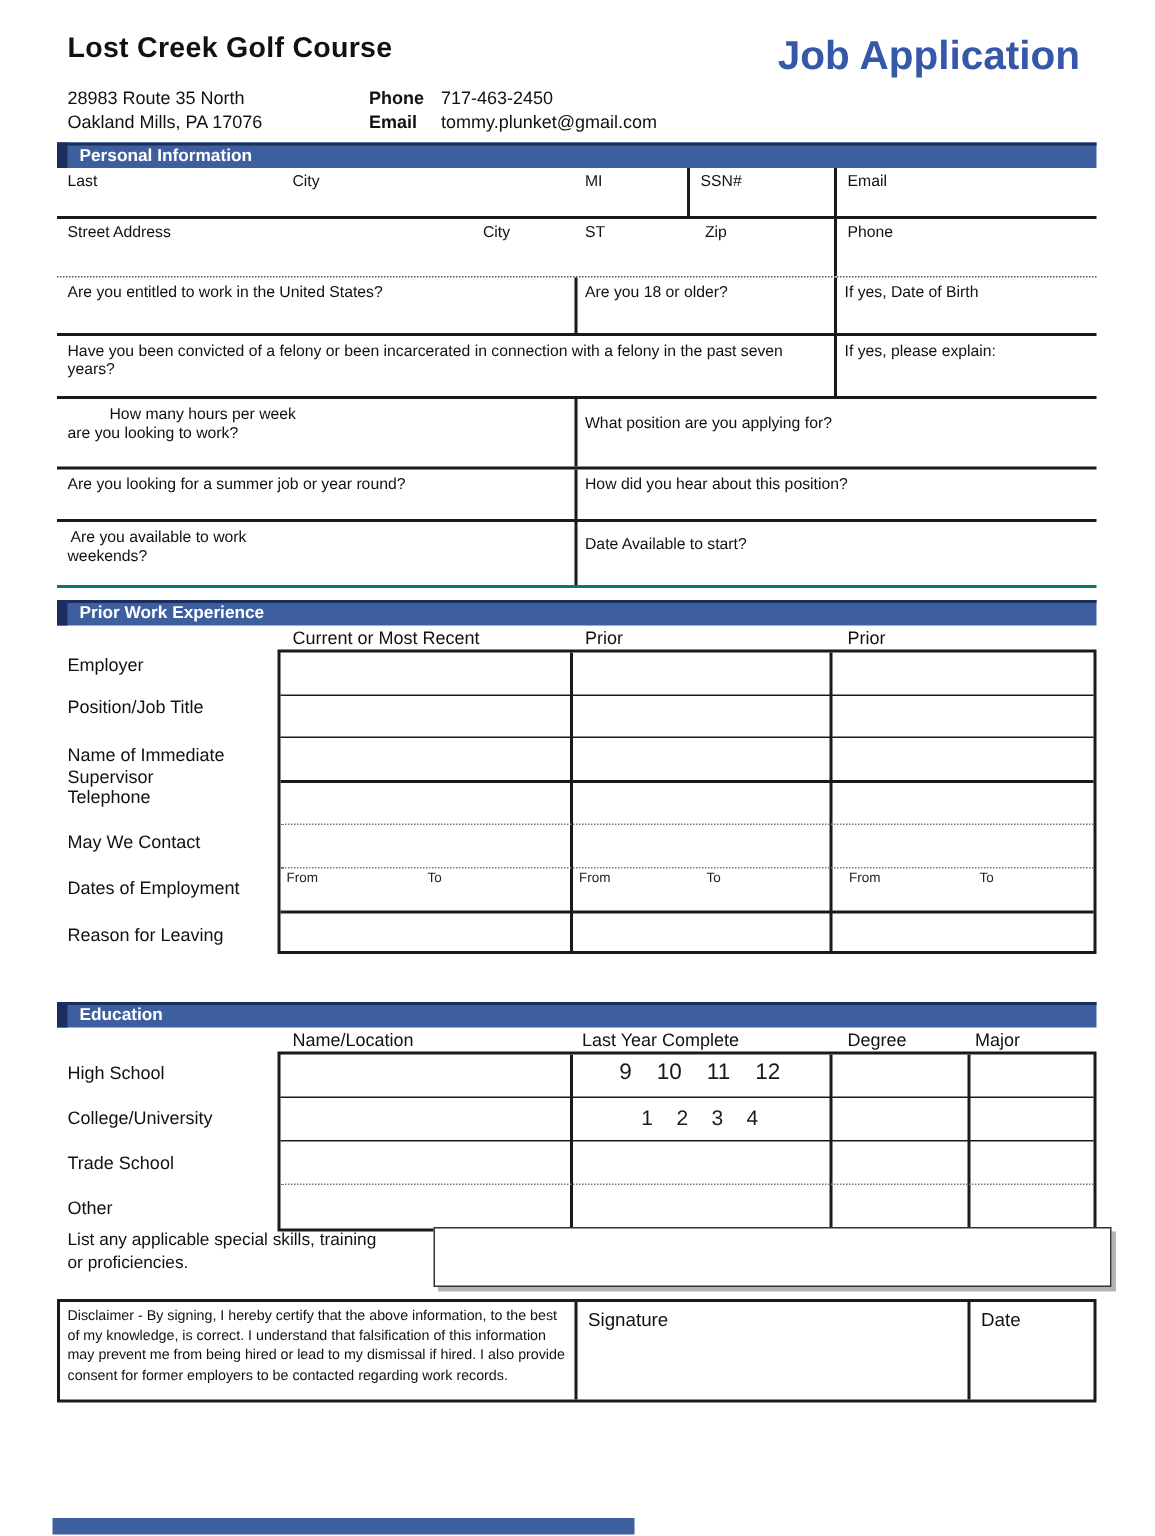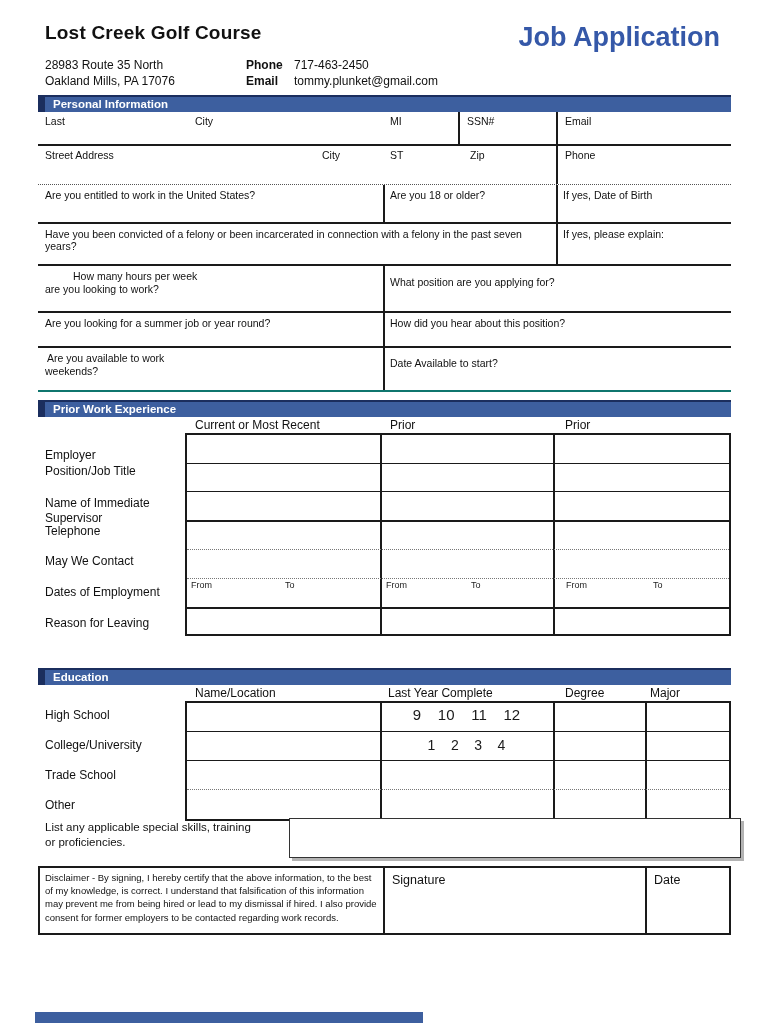--- a/index.html
+++ b/index.html
@@ -104,21 +104,21 @@
     <span class="lbl" style="left:352px;top:9px;">Date Available to start?</span>
     <div class="vline" style="left:345px;"></div>
   </div>
 
   <div class="banner" style="top:400px;">Prior Work Experience</div>
 
   <div class="colhead" style="left:195px;top:418px;">Current or Most Recent</div>
   <div class="colhead" style="left:390px;top:418px;">Prior</div>
   <div class="colhead" style="left:565px;top:418px;">Prior</div>
 
-  <div class="rowlbl" style="top:436px;margin-top:12px;">Employer</div>
+  <div class="rowlbl" style="top:436px;">Employer</div>
   <div class="rowlbl" style="top:464px;">Position/Job Title</div>
   <div class="rowlbl" style="top:496px;width:140px;line-height:15px;">Name of Immediate Supervisor</div>
   <div class="rowlbl" style="top:524px;">Telephone</div>
   <div class="rowlbl" style="top:554px;">May We Contact</div>
   <div class="rowlbl" style="top:585px;">Dates of Employment</div>
   <div class="rowlbl" style="top:616px;">Reason for Leaving</div>
 
   <div class="grid" style="top:433px;height:203px;">
     <div class="gvline" style="left:193px;"></div>
     <div class="gvline" style="left:366px;"></div>

